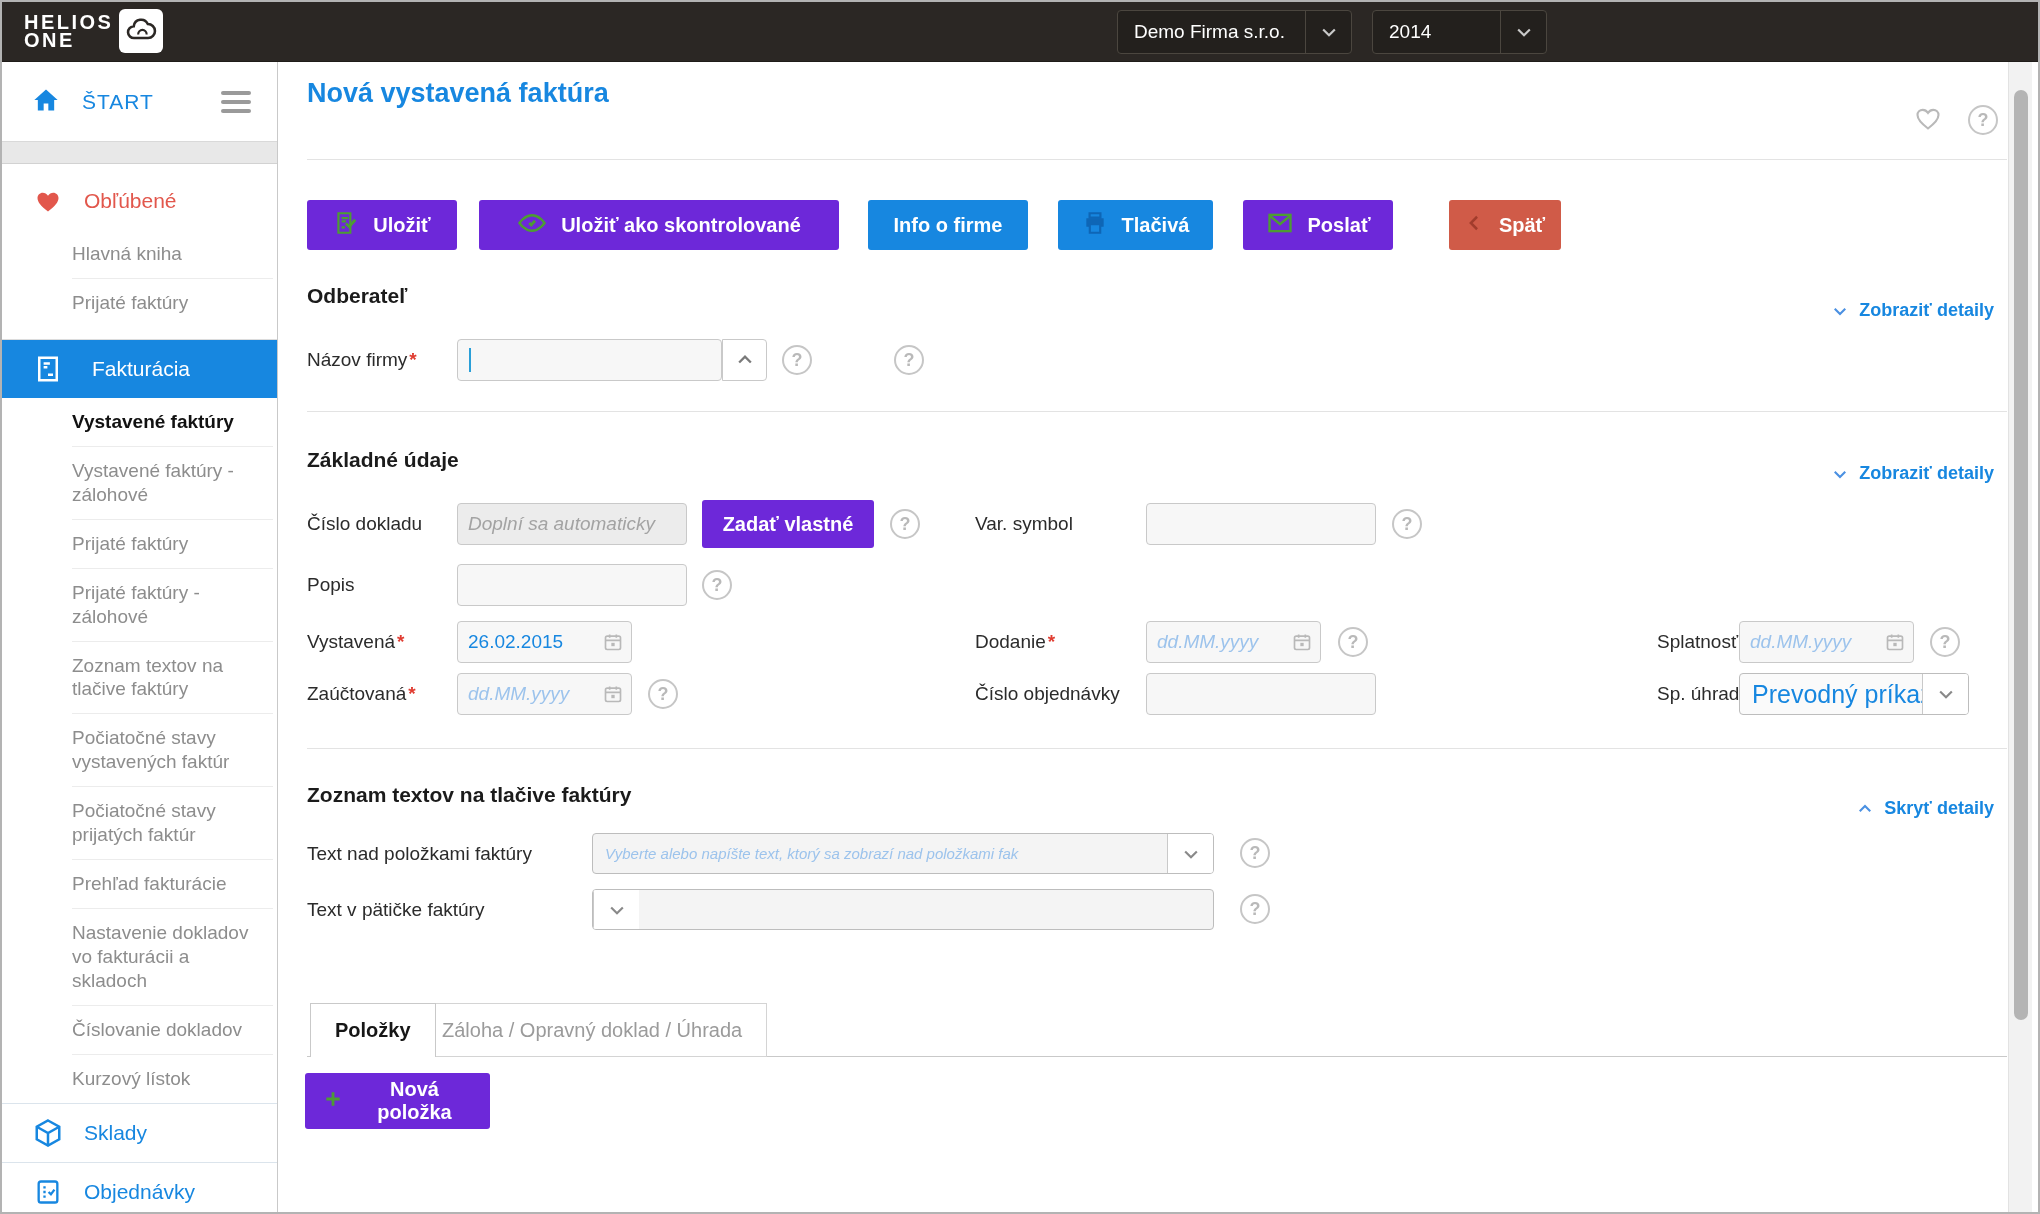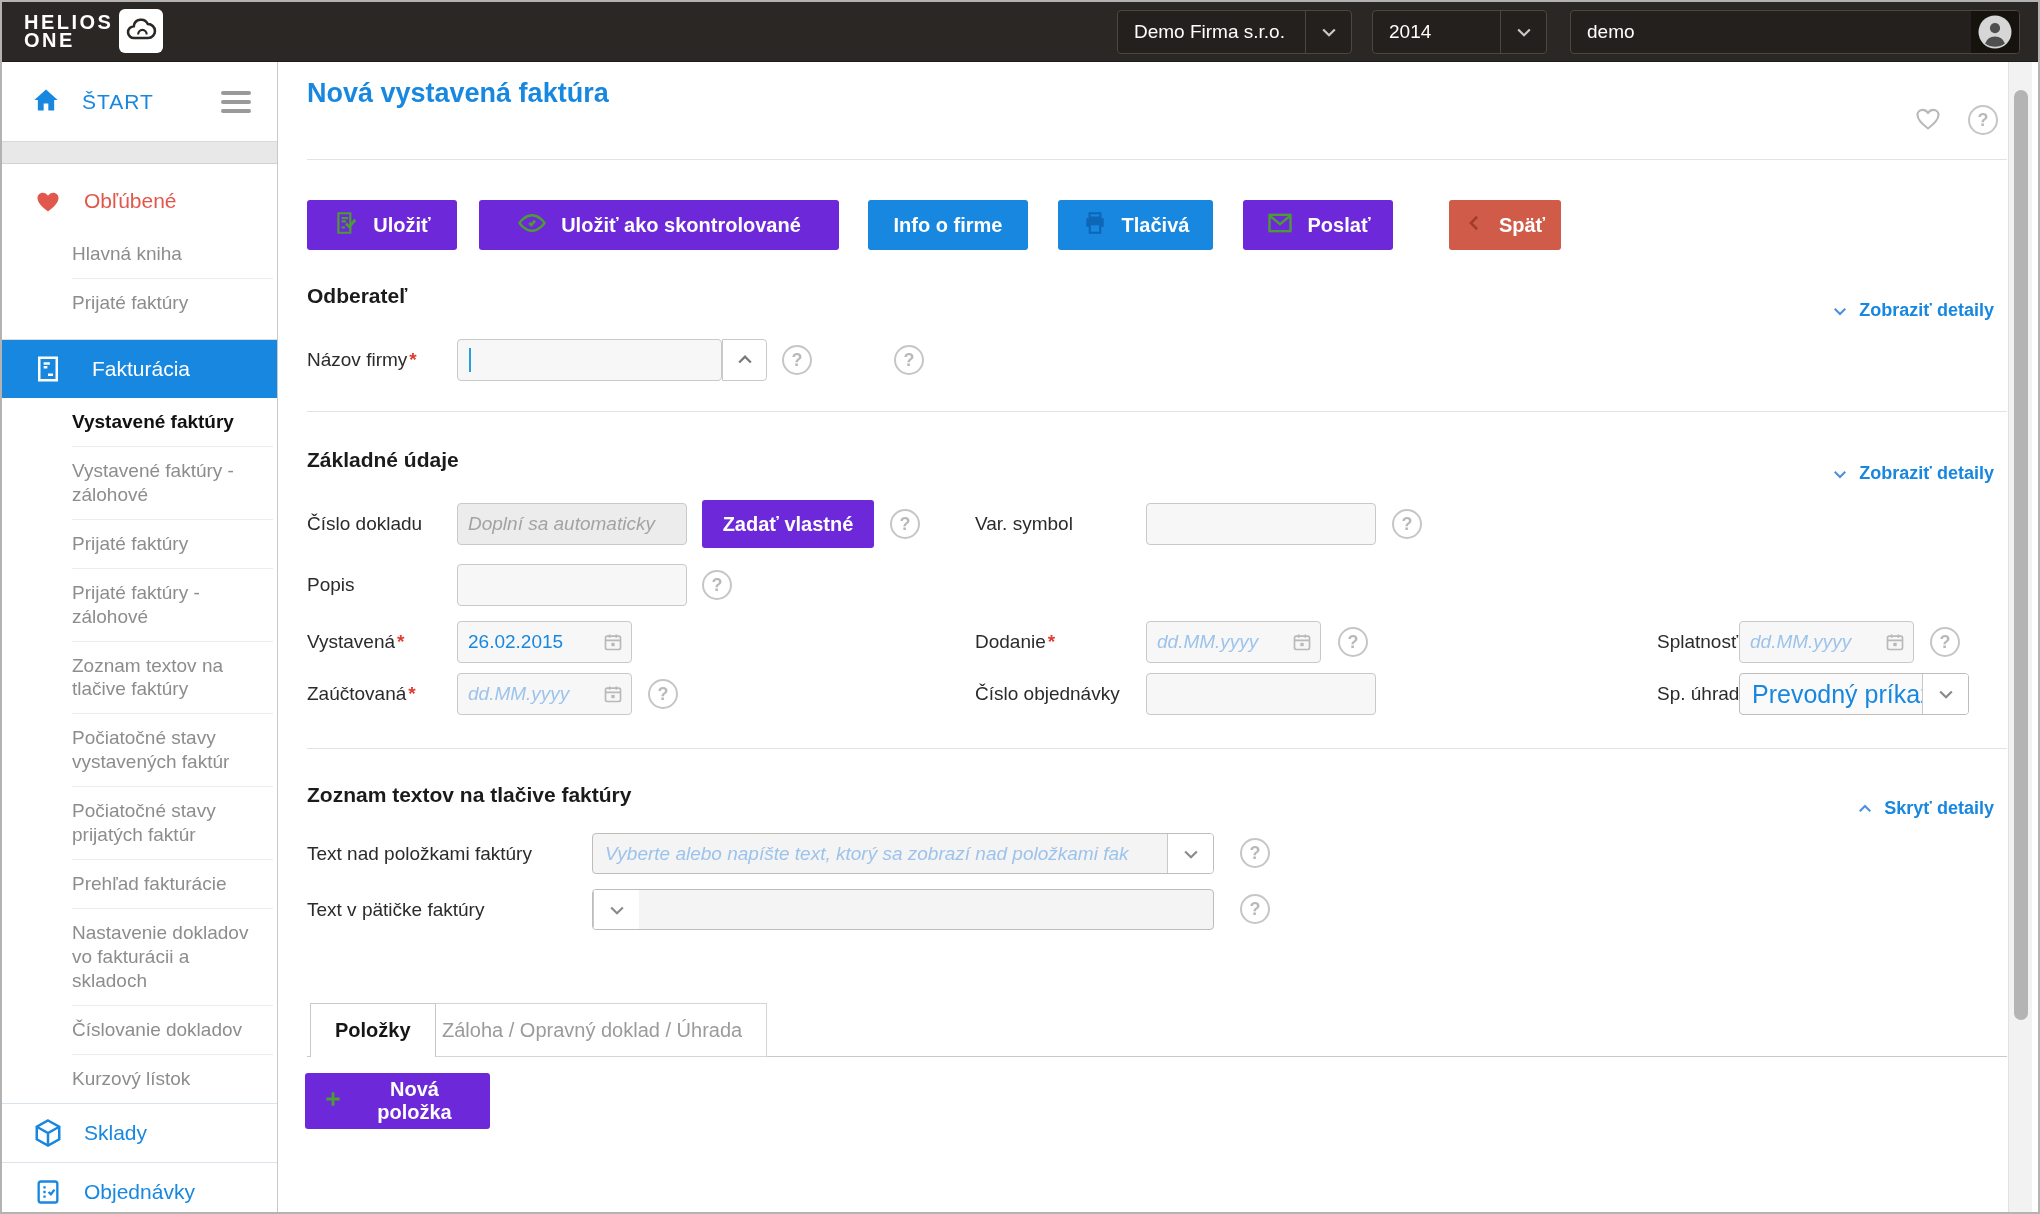--- a/index.html
+++ b/index.html
@@ -61,21 +61,21 @@
   .field { position:absolute; }
   .with-caret { position:relative; }
   .caret { position:absolute; left:12px; top:9px; width:2px; height:24px; background:#2a9fd8; }
   .attach-btn { position:absolute; top:0; right:-45px; width:45px; height:42px; background:#fff; border:1px solid #c9c9c9; border-radius:0 4px 4px 0; display:flex; align-items:center; justify-content:center; cursor:pointer; }
   .q-icon { width:30px; height:30px; border:2px solid #c6c6c6; border-radius:50%; color:#b9b9b9; font-size:18px; font-weight:bold; display:flex; align-items:center; justify-content:center; cursor:pointer; background:#fff; }
   .date-field { display:flex; align-items:center; background:#f7f7f7; border:1px solid #c9c9c9; border-radius:4px; height:42px; padding:0 8px 0 10px; }
   .date-field input { flex:1; min-width:0; border:none; background:transparent; font-size:19px; outline:none; font-family:"Liberation Sans",sans-serif; }
   .date-val input { color:#1787e0; }
   .date-ph input::placeholder { color:#9cc3ec; font-style:italic; }
   .combo { display:flex; align-items:stretch; border:1px solid #bdbdbd; border-radius:4px; overflow:hidden; height:41px; background:#f4f4f4; }
-  .combo input { flex:1; min-width:0; border:none; background:transparent; font-size:19px; padding:0 12px; outline:none; font-family:"Liberation Sans",sans-serif; }
+  .combo input { flex:1; min-width:0; border:none; background:transparent; font-size:15px; padding:0 12px; outline:none; font-family:"Liberation Sans",sans-serif; }
   .combo input::placeholder { color:#9cc3ec; font-style:italic; }
   .combo-btn { width:46px; background:#fff; border-left:1px solid #c9c9c9; display:flex; align-items:center; justify-content:center; cursor:pointer; }
   .select { display:flex; align-items:stretch; border:1px solid #bdbdbd; border-radius:4px; overflow:hidden; height:42px; background:#fafafa; cursor:pointer; }
   .select .val { flex:1; display:flex; align-items:center; padding:0 12px; font-size:25px; color:#1787e0; white-space:nowrap; overflow:hidden; }
 
   .tab { position:absolute; height:54px; line-height:52px; padding:0 24px; font-size:20px; background:#fff; cursor:pointer; white-space:nowrap; }
   .tab.on { border:1px solid #c9c9c9; border-bottom:none; font-weight:bold; color:#161616; z-index:2; }
   .tab.off { border:1px solid #d4d4d4; color:#9b9b9b; }
 
   
@@ -112,30 +112,20 @@
 
     <div class="tb-ctl" style="left:1370px; width:175px;">
       <span class="txt">2014</span>
       <span class="tb-chev">
         <svg width="20" viewBox="0 0 24 24">
             <path d="M5 9l7 7 7-7" stroke="#c9c9c9" stroke-width="2.6" fill="none"></path>
           </svg>
       </span>
     </div>
 
-    <div class="tb-ctl" style="left:1568px; width:450px;">
-      <span class="txt">demo</span>
-      <span class="tb-user-tile">
-        <svg width="36" height="36" viewBox="0 0 24 24">
-            <circle cx="12" cy="12" r="11" fill="#d6d6d6"></circle>
-            <circle cx="12" cy="9.4" r="3.4" fill="#4f4f4f"></circle>
-            <path d="M5.4 19.6a7 7 0 0113.2 0 11 11 0 01-13.2 0z" fill="#4f4f4f"></path>
-          </svg>
-      </span>
-    </div>
   </header>
 
   <aside class="sidebar">
     <div class="start-row">
       <span>
         <svg width="28" height="28" viewBox="0 0 24 24">
             <path d="M12 3L2 12h3v9h5v-6h4v6h5v-9h3z" fill="#1787e0"></path>
           </svg>
       </span>
       <span class="lbl">ŠTART</span>

